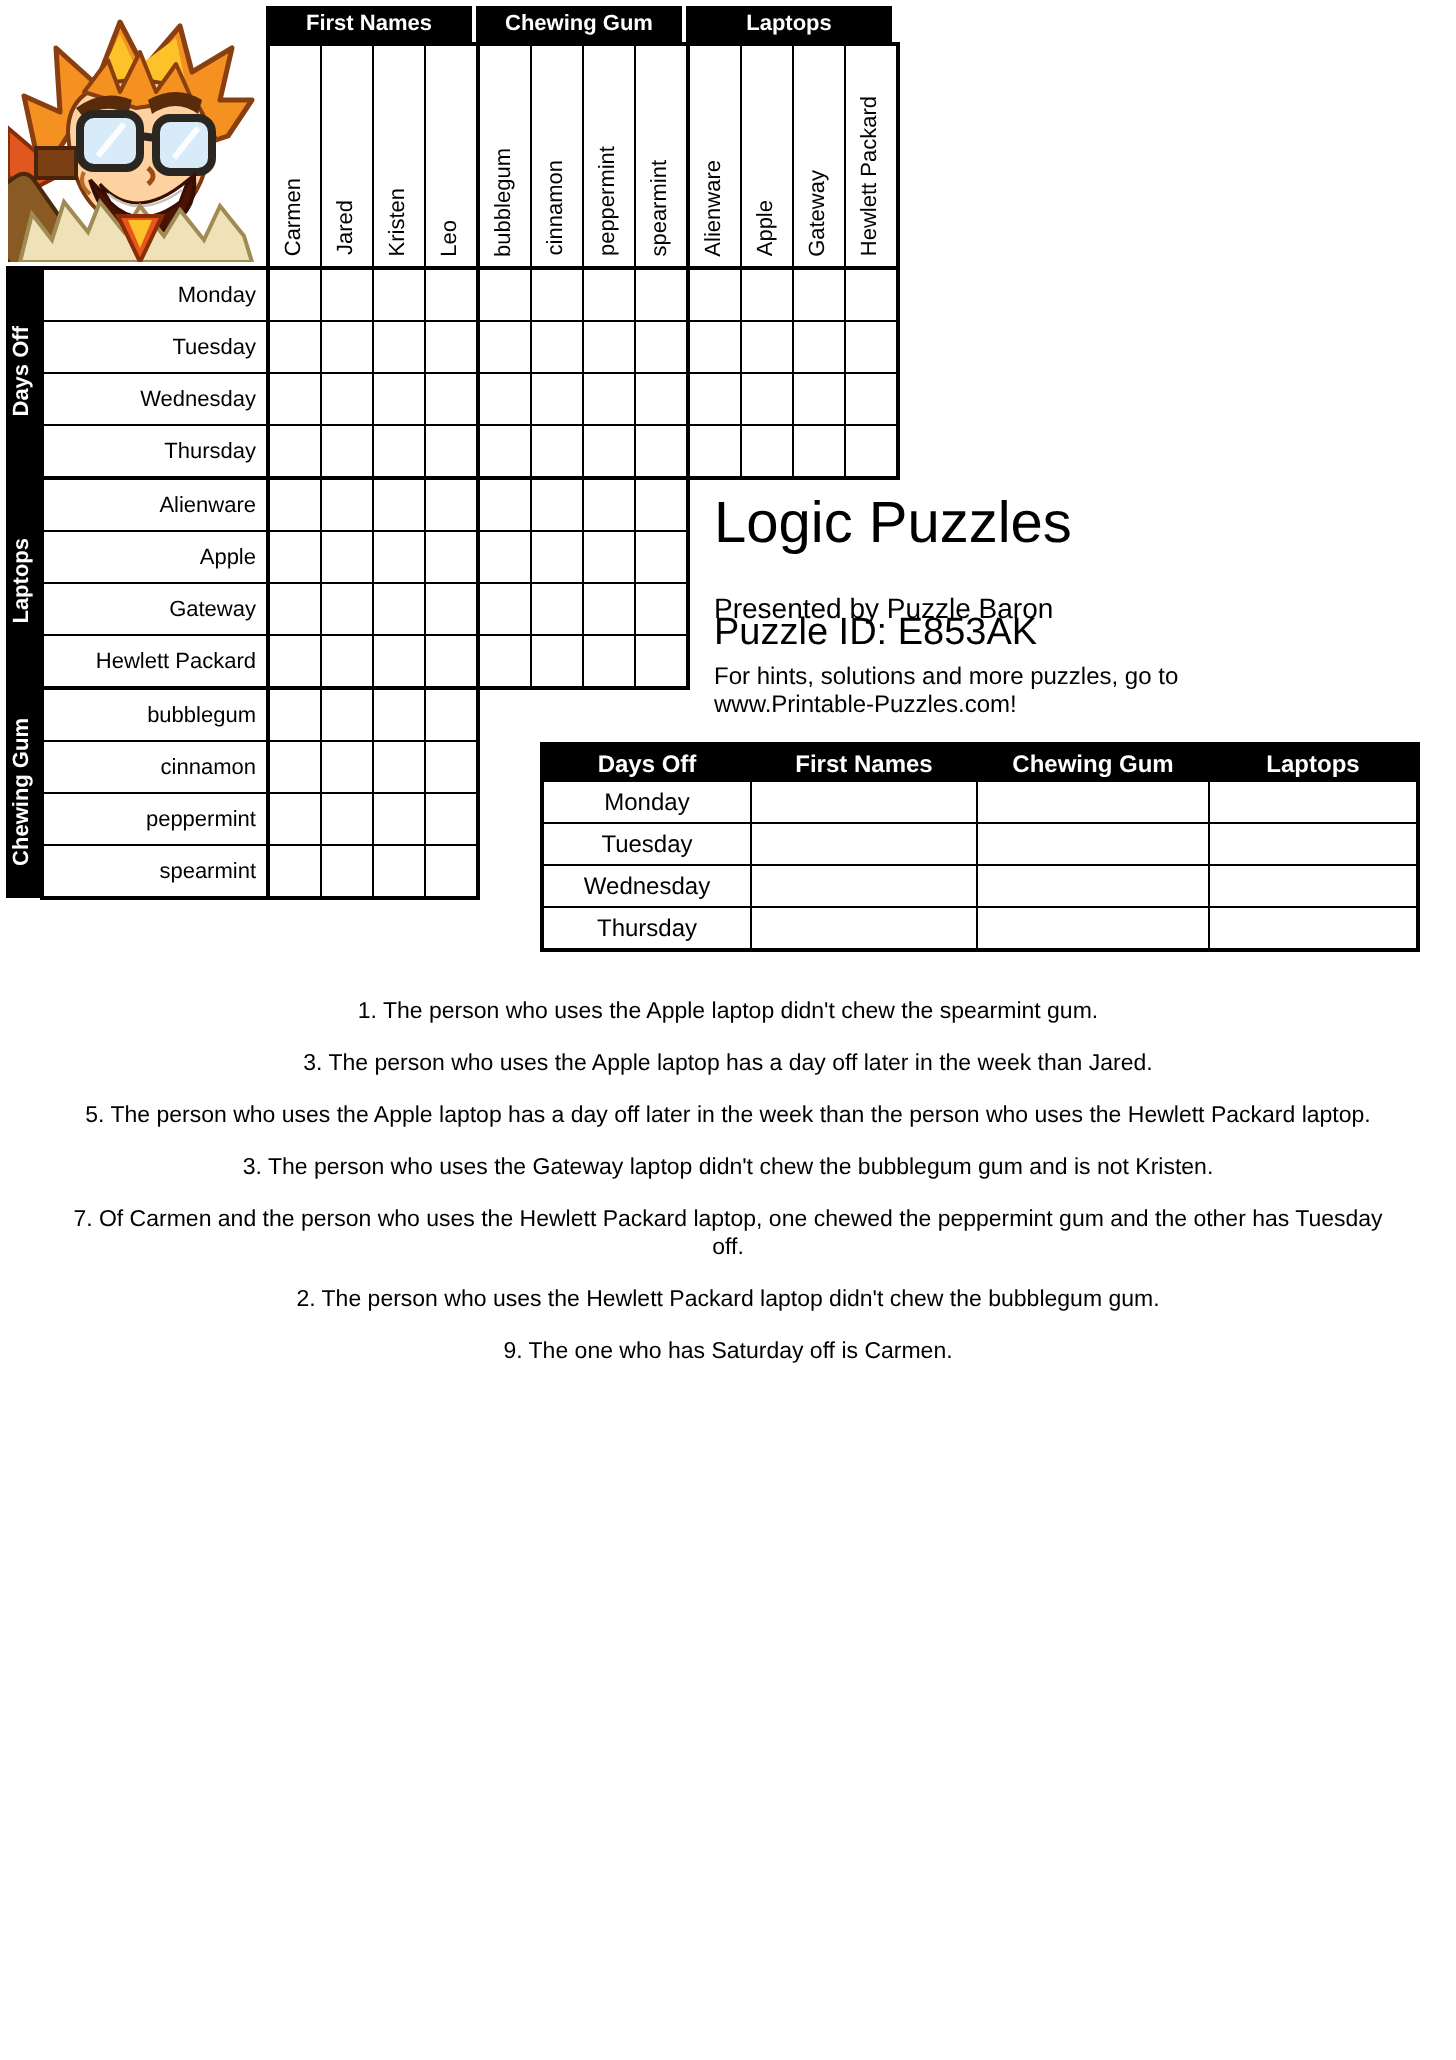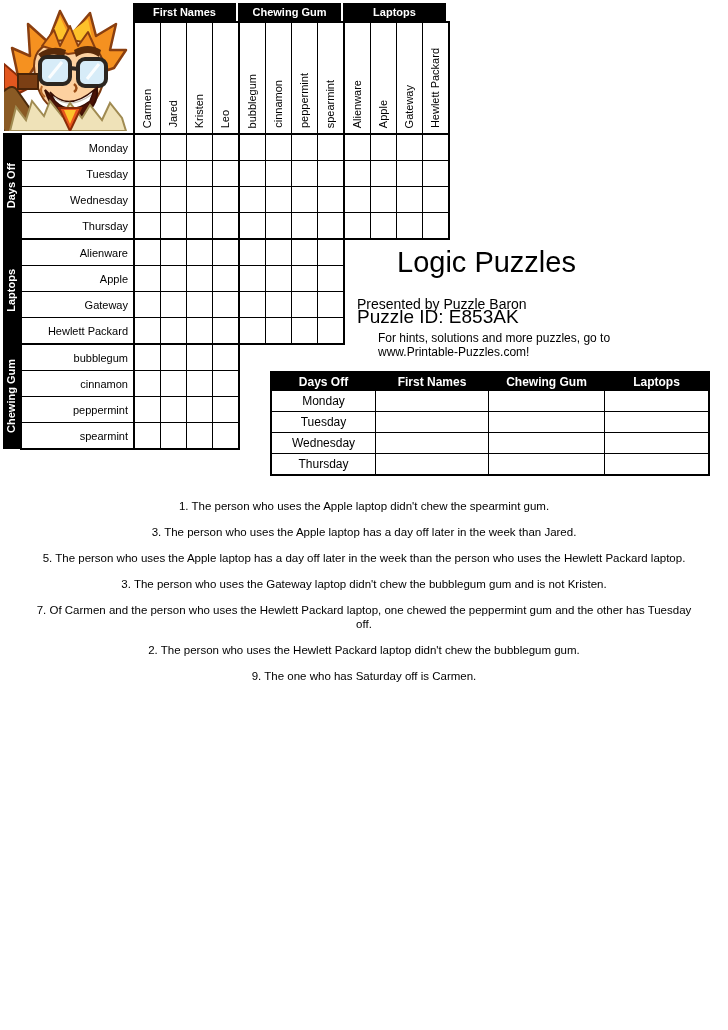--- a/index.html
+++ b/index.html
@@ -27,24 +27,24 @@
         display:grid;grid-template-rows:repeat(4,25px);gap:1px;background:#000;border:2px solid #000;}
   .row-label{background:#fff;font-size:11px;display:flex;align-items:center;
         justify-content:flex-end;padding-right:5px;white-space:nowrap;}
 
   .cell-block{position:absolute;width:107px;height:107px;box-sizing:border-box;display:grid;
         grid-template-columns:repeat(4,25px);grid-template-rows:repeat(4,25px);
         gap:1px;background:#000;border:2px solid #000;}
   .grid-cell{background:#fff;}
 
   
-  .main-title{position:absolute;left:357px;top:245px;font-size:29px;line-height:34px;margin-left:40px;}
+  .main-title{position:absolute;left:357px;top:245px;font-size:29px;line-height:34px;}
   .subtitle{position:absolute;left:357px;top:296px;font-size:14px;}
   .puzzle-id{position:absolute;left:357px;top:306px;font-size:19px;}
-  .hint{position:absolute;left:357px;top:331px;font-size:12px;line-height:14px;margin-left:21px;}
+  .hint{position:absolute;left:357px;top:331px;font-size:12px;line-height:14px;}
 
   
   .answer-table{position:absolute;left:270px;top:371px;border-collapse:collapse;
         border:2px solid #000;table-layout:fixed;}
   .answer-table th{background:#000;color:#fff;font-size:12px;font-weight:bold;
         height:17px;padding:0;border:1px solid #000;}
   .answer-table td{border:1px solid #000;height:20px;padding:0;font-size:12px;
         text-align:center;background:#fff;}
 
   

